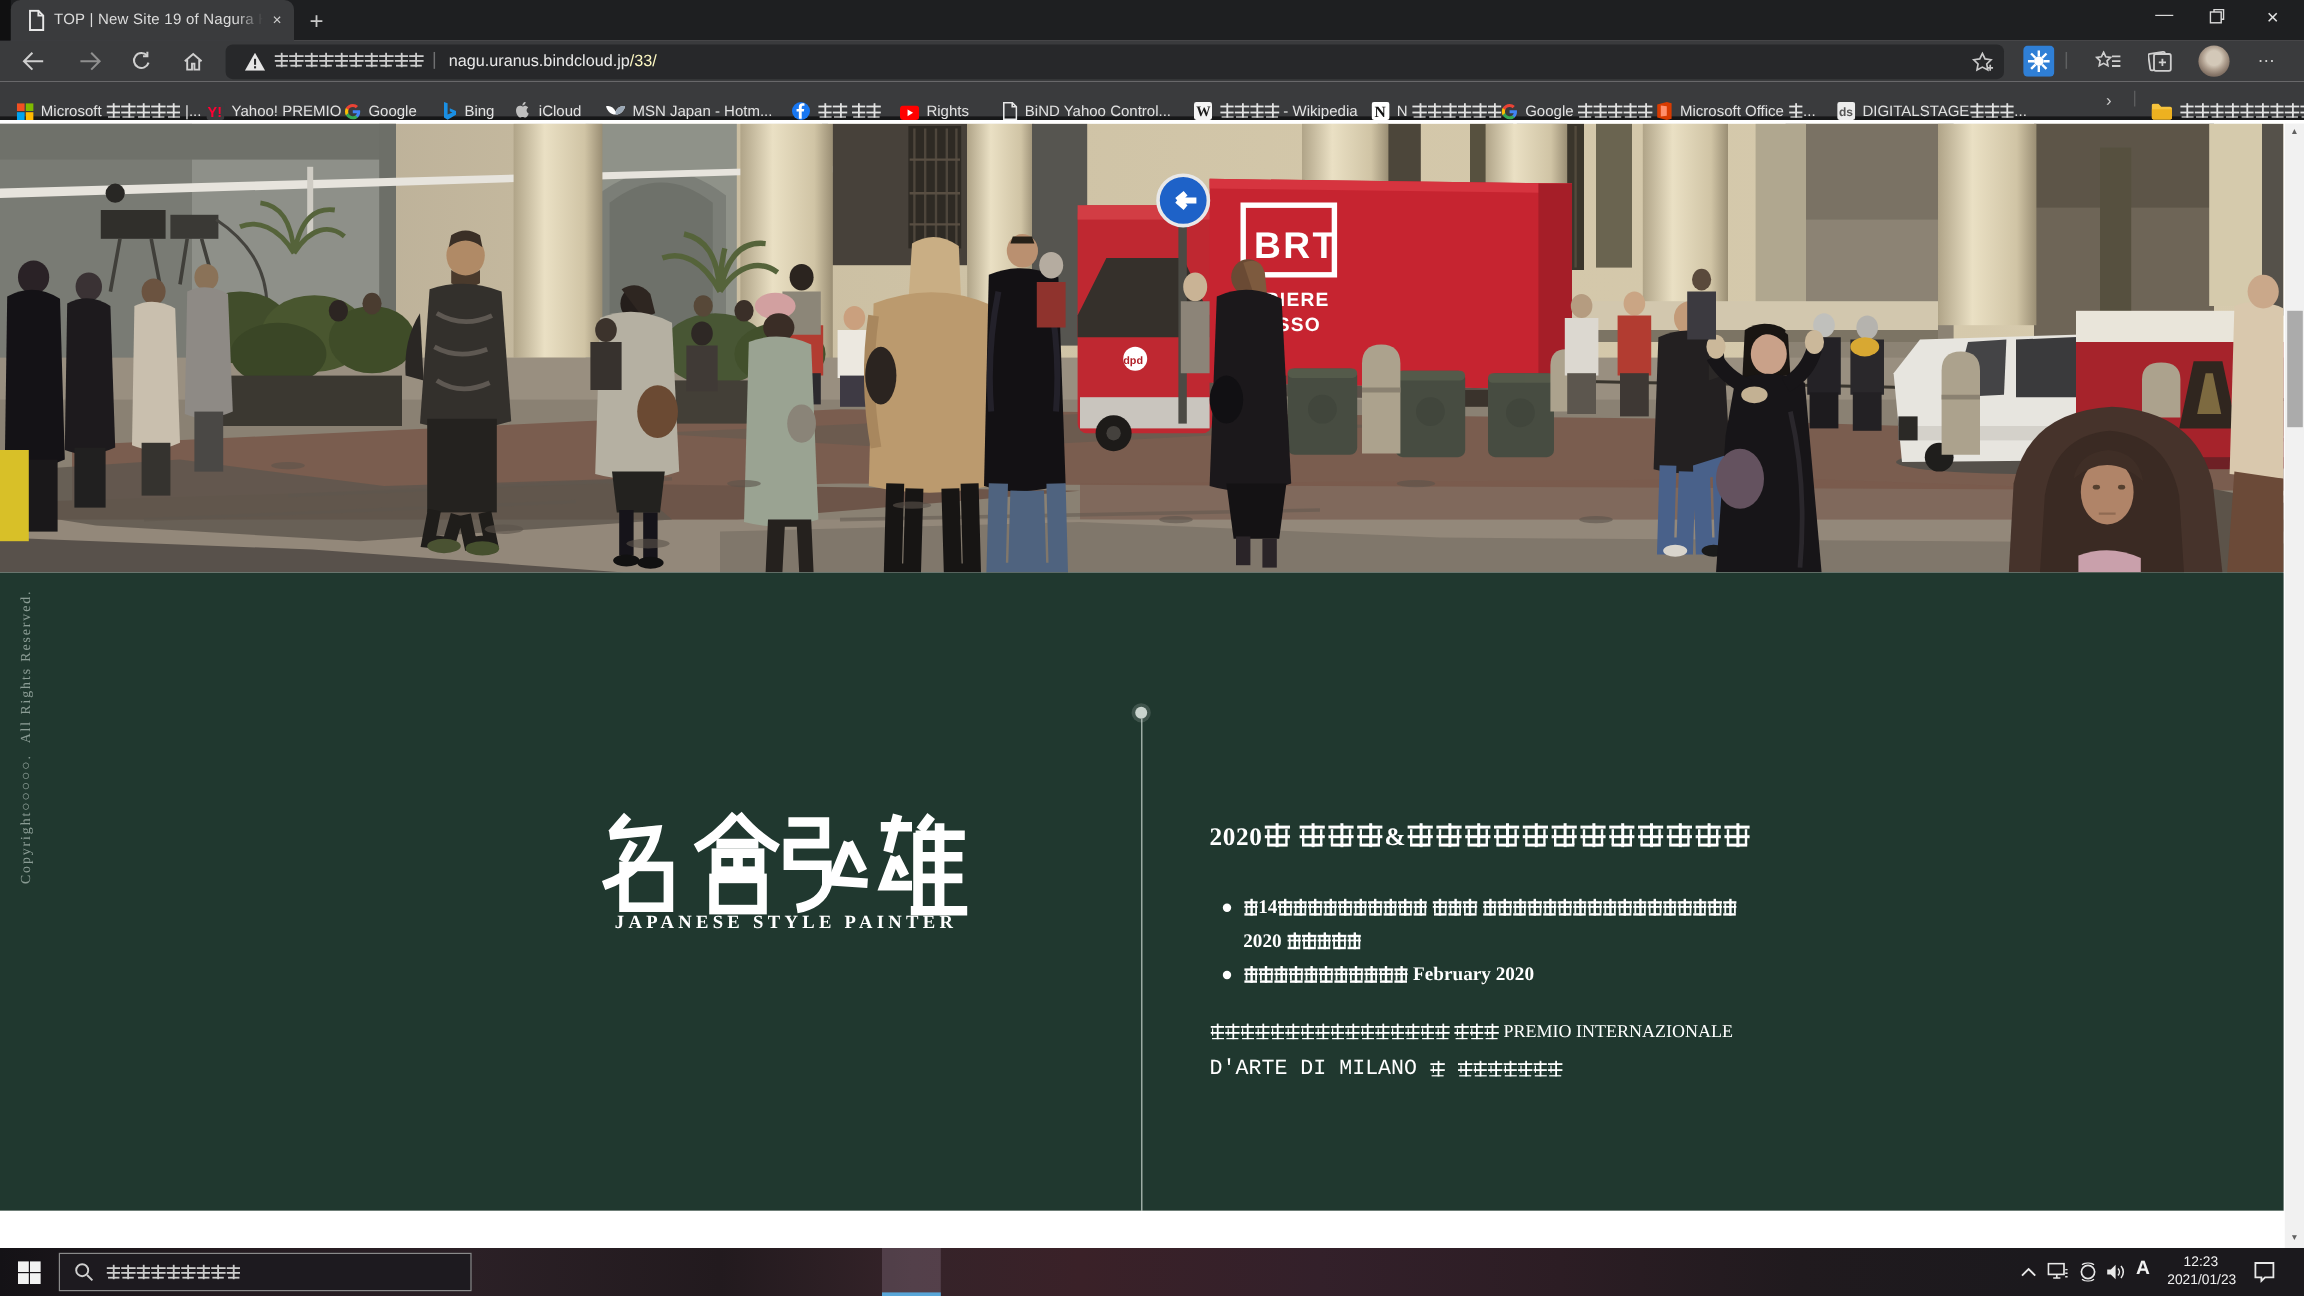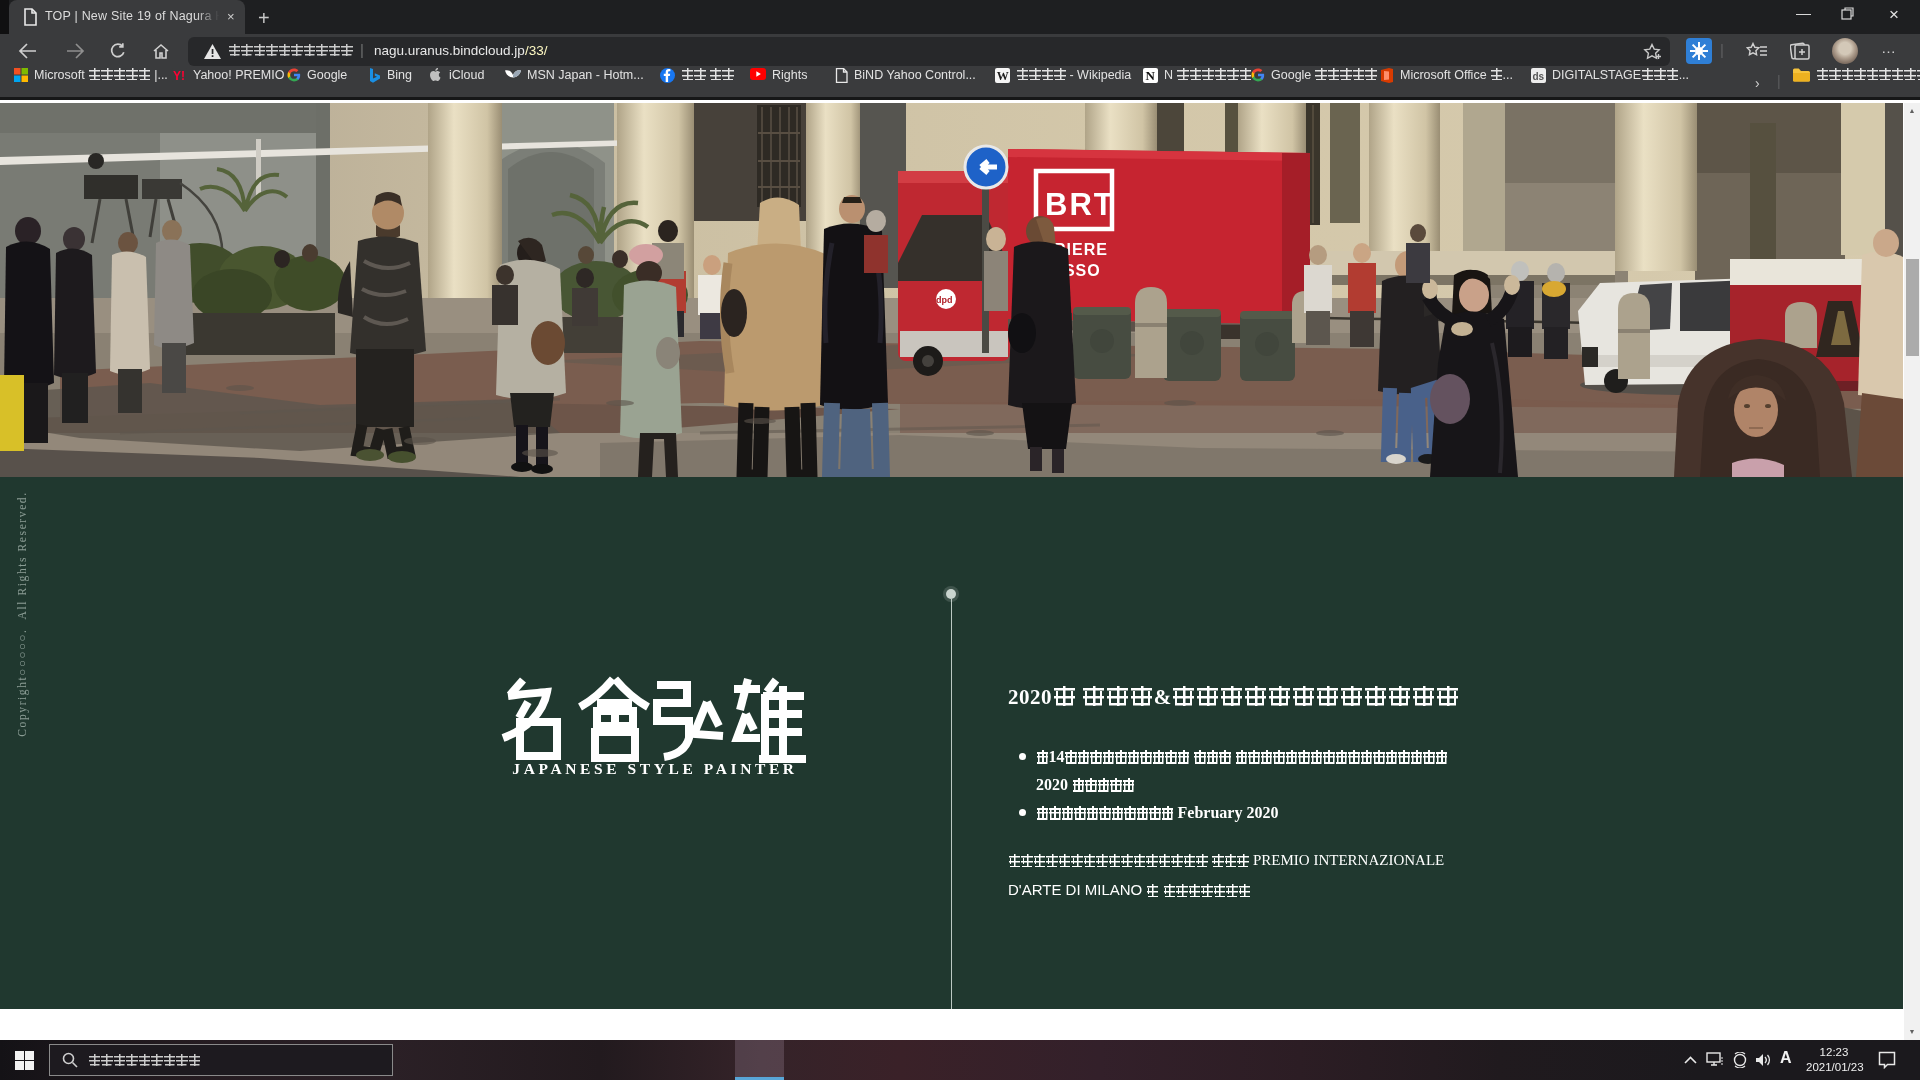--- a/index.html
+++ b/index.html
@@ -9,21 +9,21 @@
 #tabstrip{position:absolute;left:0;top:0;width:1920px;height:34px;background:#1e1f21}
 #tabstrip .edgeblack{position:absolute;left:0;top:0;width:9px;height:34px;background:#101011}
 #tab{position:absolute;left:9px;top:0;width:236px;height:34px;background:#3a3b3d;border-radius:8px 8px 0 0;color:#dcdcdc;font-size:12.5px}
 #tab .ttl{position:absolute;left:36px;top:9px;white-space:nowrap;width:176px;overflow:hidden;-webkit-mask-image:linear-gradient(90deg,#000 86%,transparent 99%);letter-spacing:.2px}
 #tab .cl{position:absolute;left:218px;top:9px;font-size:13px;color:#cfcfcf}
 #plus{position:absolute;left:258px;top:7px;color:#c8c8c8;font-size:20px;font-weight:400}
 #toolbar{position:absolute;left:0;top:34px;width:1920px;height:34px;background:#3a3b3d}
 #pill{position:absolute;left:188px;top:3px;width:1482px;height:29px;background:#27282a;border-radius:6px;color:#cfcfcf;font-size:13px}
 .tbico{position:absolute;top:0;width:34px;height:34px;display:flex;align-items:center;justify-content:center}
 #bookbar{position:absolute;left:0;top:68px;width:1920px;height:32px;background:#3a3b3d;border-bottom:3px solid #161718}
-.bm{position:absolute;top:0;height:32px;display:flex;align-items:flex-start;gap:6px;color:#e2e2e2;font-size:12.5px;white-space:nowrap}
+.bm{position:absolute;top:0;height:32px;display:flex;align-items:flex-end;gap:6px;color:#e2e2e2;font-size:12.5px;white-space:nowrap}
 
 #photo{position:absolute;left:0;top:103px;width:1903px;height:374px;overflow:hidden}
 #green{position:absolute;left:0;top:477px;width:1903px;height:532px;background:#20382f}
 #whitestrip{position:absolute;left:0;top:1009px;width:1903px;height:31px;background:#ffffff}
 
 #sbar{position:absolute;left:1904px;top:103px;width:16px;height:937px;background:#f1f1f1}
 #sbthumb{position:absolute;left:1905.5px;top:259px;width:13px;height:97px;background:#ababab}
 .sarrow{position:absolute;left:1904px;width:16px;height:16px;color:#606060;font-size:7px;text-align:center;line-height:15px}
 
 #scrolltxt{position:absolute;left:0;top:546px;width:1903px;text-align:center;color:#eef3f0;font-family:"Liberation Serif",serif;font-weight:bold;font-size:16.5px;letter-spacing:.5px}
@@ -660,21 +660,21 @@
     </g>
   </svg>
   <div id="subtitle">JAPANESE&nbsp;STYLE&nbsp;PAINTER</div>
   <div class="abs" style="left:1008px;top:685px;color:#fff;font-family:'Liberation Serif',serif;font-size:21px;font-weight:bold;letter-spacing:.5px">2020<i class="k g21"></i>&nbsp;<i class="k g21"></i><i class="k g21"></i><i class="k g21"></i><b>&amp;</b><i class="k g21"></i><i class="k g21"></i><i class="k g21"></i><i class="k g21"></i><i class="k g21"></i><i class="k g21"></i><i class="k g21"></i><i class="k g21"></i><i class="k g21"></i><i class="k g21"></i><i class="k g21"></i><i class="k g21"></i></div>
   <div class="abs" style="left:1019px;top:753px;width:7px;height:7px;border-radius:50%;background:#fff"></div>
   <div class="abs" style="left:1036px;top:748px;color:#fff;font-family:'Liberation Serif',serif;font-size:16px;font-weight:bold"><i class="k g16"></i>14<i class="k g16"></i><i class="k g16"></i><i class="k g16"></i><i class="k g16"></i><i class="k g16"></i><i class="k g16"></i><i class="k g16"></i><i class="k g16"></i><i class="k g16"></i><i class="k g16"></i>&nbsp;<i class="k g16"></i><i class="k g16"></i><i class="k g16"></i>&nbsp;<i class="k g16"></i><i class="k g16"></i><i class="k g16"></i><i class="k g16"></i><i class="k g16"></i><i class="k g16"></i><i class="k g16"></i><i class="k g16"></i><i class="k g16"></i><i class="k g16"></i><i class="k g16"></i><i class="k g16"></i><i class="k g16"></i><i class="k g16"></i><i class="k g16"></i><i class="k g16"></i><i class="k g16"></i></div>
   <div class="abs" style="left:1036px;top:776px;color:#fff;font-family:'Liberation Serif',serif;font-size:16px;font-weight:bold">2020&nbsp;<i class="k g16"></i><i class="k g16"></i><i class="k g16"></i><i class="k g16"></i><i class="k g16"></i></div>
   <div class="abs" style="left:1019px;top:809px;width:7px;height:7px;border-radius:50%;background:#fff"></div>
   <div class="abs" style="left:1036px;top:804px;color:#fff;font-family:'Liberation Serif',serif;font-size:16px;font-weight:bold"><i class="k g16"></i><i class="k g16"></i><i class="k g16"></i><i class="k g16"></i><i class="k g16"></i><i class="k g16"></i><i class="k g16"></i><i class="k g16"></i><i class="k g16"></i><i class="k g16"></i><i class="k g16"></i>&nbsp;February 2020</div>
   <div class="abs" style="left:1008px;top:852px;color:#fff;font-family:'Liberation Serif',serif;font-size:15px"><i class="k g15"></i><i class="k g15"></i><i class="k g15"></i><i class="k g15"></i><i class="k g15"></i><i class="k g15"></i><i class="k g15"></i><i class="k g15"></i><i class="k g15"></i><i class="k g15"></i><i class="k g15"></i><i class="k g15"></i><i class="k g15"></i><i class="k g15"></i><i class="k g15"></i><i class="k g15"></i>&nbsp;<i class="k g15"></i><i class="k g15"></i><i class="k g15"></i>&nbsp;PREMIO INTERNAZIONALE</div>
-  <div class="abs" style="left:1008px;top:881px;color:#fff;font-family:Liberation Sans, sans-serif;font-size:15px">D'ARTE DI MILANO&nbsp;<i class="k g15"></i>&nbsp;<i class="k g15"></i><i class="k g15"></i><i class="k g15"></i><i class="k g15"></i><i class="k g15"></i><i class="k g15"></i><i class="k g15"></i></div>
+  <div class="abs" style="left:1008px;top:881px;color:#fff;font-family:Liberation Mono, monospace;font-size:18px">D'ARTE DI MILANO&nbsp;<i class="k g15"></i>&nbsp;<i class="k g15"></i><i class="k g15"></i><i class="k g15"></i><i class="k g15"></i><i class="k g15"></i><i class="k g15"></i><i class="k g15"></i></div>
 
   <div id="whitestrip"></div>
 
   <div id="sbar"></div>
   <div class="sarrow" style="top:103px">▲</div>
   <div id="sbthumb"></div>
   <div class="sarrow" style="top:1024px">▼</div>
 
   <div id="taskbar"></div>
   <svg class="abs" style="left:15px;top:1051px" width="19" height="19" viewBox="0 0 19 19">

